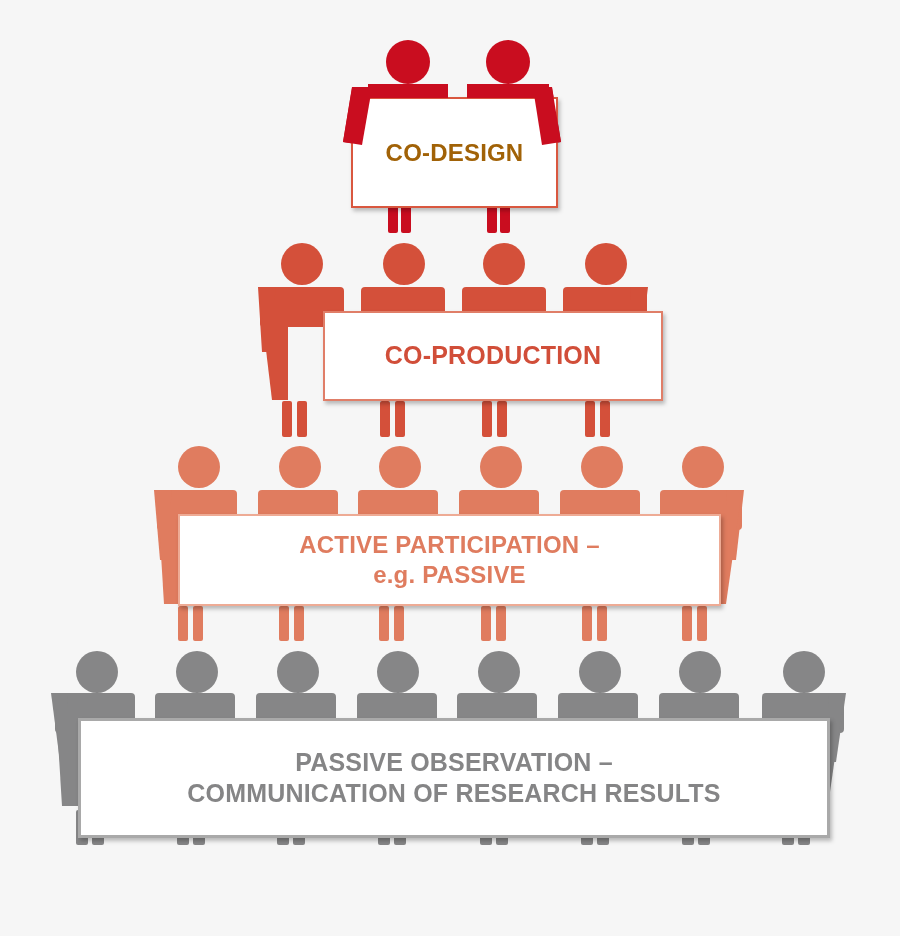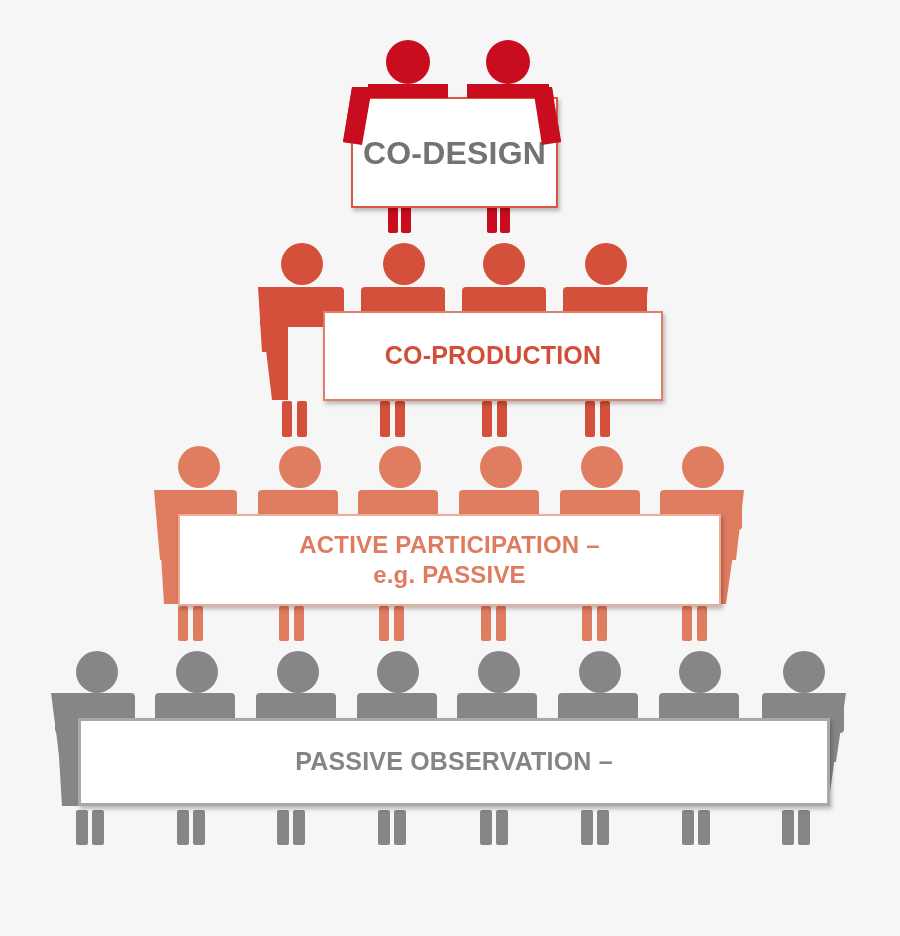--- a/index.html
+++ b/index.html
@@ -1,24 +1,24 @@
 <!DOCTYPE html>
 <html><head>
 <meta charset="utf-8">
 <style>
   html, body { margin: 0; padding: 0; }
   body { width: 900px; height: 936px; background: #f6f6f6; position: relative; overflow: hidden; font-family: "Liberation Sans", sans-serif; }
   .stage { position: absolute; left: 0; top: 0; width: 900px; height: 936px; }
   svg.figs { position: absolute; left: 0; top: 0; }
   .sign { position: absolute; background: #ffffff; box-sizing: border-box; display: flex; flex-direction: column; align-items: center; justify-content: center; text-align: center; font-weight: bold; box-shadow: 2px 3px 4px rgba(0,0,0,0.25); }
   .sign span { display: block; line-height: 1.25; letter-spacing: 0.2px; }
-  #sign-1 { left: 351px; top: 97px; width: 207px; height: 111px; border: 2px solid #d9573f; color: #737373; font-size: 32px; }
+  #sign-1 { left: 351px; top: 97px; width: 207px; height: 111px; border: 2px solid #d9573f; color: #a16207; font-size: 24px; }
   #sign-2 { left: 283px; top: 311px; width: 340px; height: 90px; border: 2px solid #e07e68; color: #d14e39; font-size: 25px; margin-left: 40px; }
   #sign-3 { left: 178px; top: 514px; width: 543px; height: 92px; border: 2px solid #eeab95; color: #df7c5f; font-size: 24px; }
-  #sign-4 { left: 78px; top: 718px; width: 752px; height: 88px; border: 3px solid #a9a9a9; color: #858586; font-size: 25px; }
+  #sign-4 { left: 78px; top: 718px; width: 752px; height: 120px; border: 3px solid #a9a9a9; color: #858586; font-size: 25px; }
 </style>
 </head>
 <body>
 
 <div class="stage">
 
   <svg class="figs" width="900" height="936" viewBox="0 0 900 936">
 
     <g fill="#c90d1f">
       <g>
@@ -175,20 +175,21 @@
     <span>CO-PRODUCTION</span>
   </div>
 
   <div class="sign" id="sign-3">
     <span>ACTIVE PARTICIPATION –</span>
     <span>e.g. PASSIVE</span>
   </div>
 
   <div class="sign" id="sign-4">
     <span>PASSIVE OBSERVATION –</span>
+    <span>COMMUNICATION OF RESEARCH RESULTS</span>
   </div>
 
   <svg class="figs" width="900" height="936" viewBox="0 0 900 936">
     <polygon fill="#c90d1f" points="352,88 372,88 362,145 343,142"></polygon>
     <polygon fill="#c90d1f" points="533,88 552,88 561,142 542,145"></polygon>
     <rect x="368" y="84" width="80" height="14" fill="#c90d1f"></rect>
     <rect x="467" y="84" width="82" height="14" fill="#c90d1f"></rect>
   </svg>
 
 </div>

